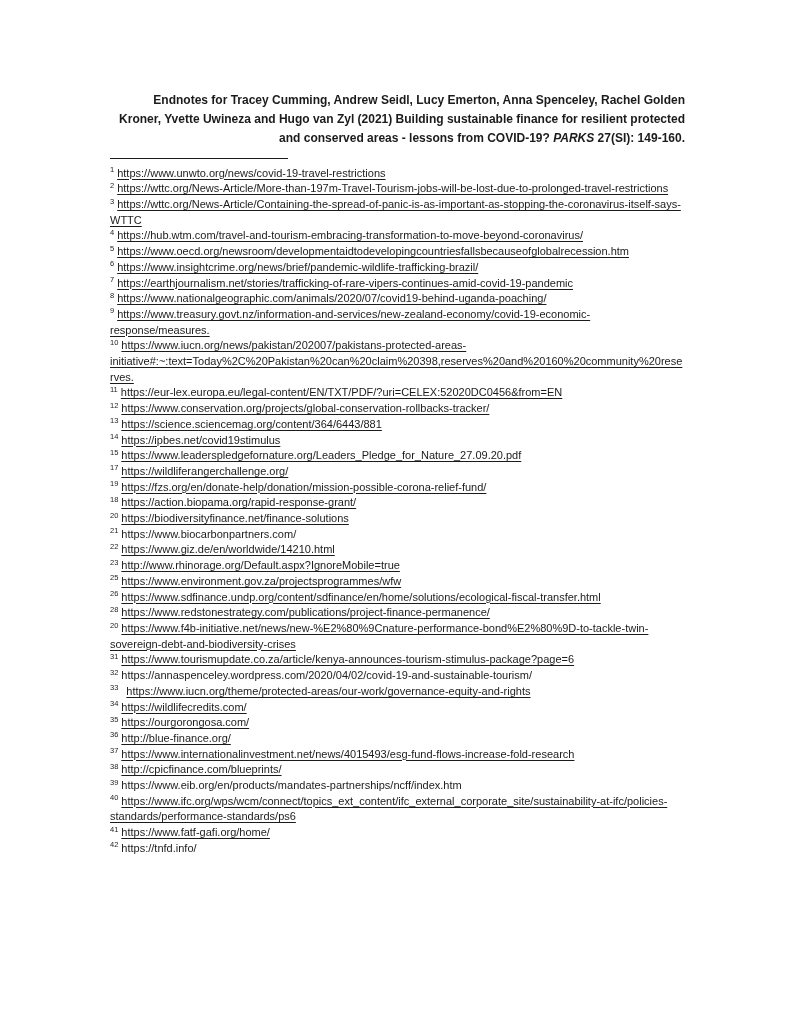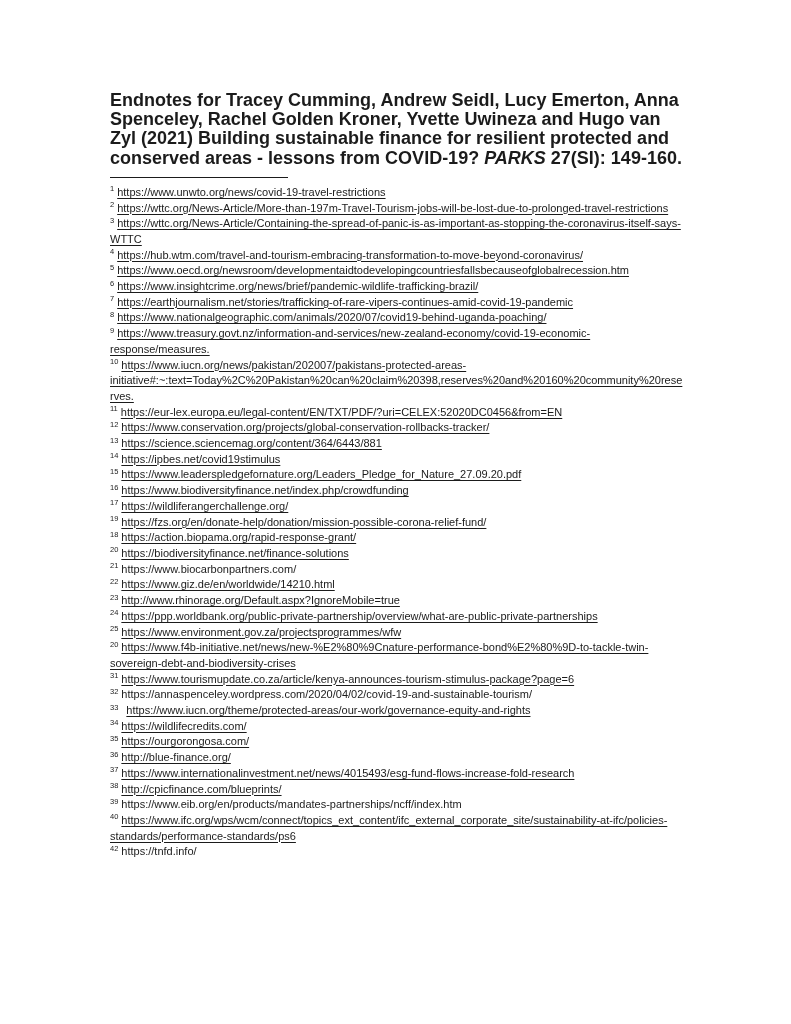--- a/index.html
+++ b/index.html
@@ -12,25 +12,25 @@
     overflow:hidden;
     margin:0 auto;
   }
   .content {
     position:absolute;
     left:110px; top:91px;
     width:575px;
   }
   .doc-title {
     margin:0;
-    font-size:18px;
+    font-size:12px;
     font-weight:bold;
     line-height:19.2px;
     color:#1b1b1b;
-    text-align:left;
+    text-align:right;
   }
   .doc-title .journal { font-style:italic; }
   .footnote-sep {
     border:none;
     border-top:1.6px solid #1b1b1b;
     width:178px;
     margin:9px 0 7px 0;
   }
   .notes {
     font-size:11px;
@@ -86,42 +86,42 @@
   <div class="note"><sup>11</sup><span class="url u">https://eur-lex.europa.eu/legal-content/EN/TXT/PDF/?uri=CELEX:52020DC0456&amp;from=EN</span></div>
 
   <div class="note"><sup>12</sup><span class="url u">https://www.conservation.org/projects/global-conservation-rollbacks-tracker/</span></div>
 
   <div class="note"><sup>13</sup><span class="url u">https://science.sciencemag.org/content/364/6443/881</span></div>
 
   <div class="note"><sup>14</sup><span class="url u">https://ipbes.net/covid19stimulus</span></div>
 
   <div class="note"><sup>15</sup><span class="url u">https://www.leaderspledgefornature.org/Leaders_Pledge_for_Nature_27.09.20.pdf</span></div>
 
-  <div class="note"><sup>16</sup><span class="url u">https://www.biodiversityfinance.net/index.php/crowdfunding</span></div>
 
   <div class="note"><sup>17</sup><span class="url u">https://wildliferangerchallenge.org/</span></div>
 
   <div class="note"><sup>19</sup><span class="url u">https://fzs.org/en/donate-help/donation/mission-possible-corona-relief-fund/</span></div>
 
   <div class="note"><sup>18</sup><span class="url u">https://action.biopama.org/rapid-response-grant/</span></div>
 
   <div class="note"><sup>20</sup><span class="url u">https://biodiversityfinance.net/finance-solutions</span></div>
 
   <div class="note"><sup>21</sup><span class="url">https://www.biocarbonpartners.com/</span></div>
 
   <div class="note"><sup>22</sup><span class="url u">https://www.giz.de/en/worldwide/14210.html</span></div>
 
   <div class="note"><sup>23</sup><span class="url u">http://www.rhinorage.org/Default.aspx?IgnoreMobile=true</span></div>
 
-  <div class="note"><sup>24</sup><span class="url u">https://ppp.worldbank.org/public-private-partnership/overview/what-are-public-private-partnerships</span></div>
 
   <div class="note"><sup>25</sup><span class="url u">https://www.environment.gov.za/projectsprogrammes/wfw</span></div>
 
+  <div class="note"><sup>26</sup><span class="url u">https://www.sdfinance.undp.org/content/sdfinance/en/home/solutions/ecological-fiscal-transfer.html</span></div>
 
 
+  <div class="note"><sup>28</sup><span class="url u">https://www.redstonestrategy.com/publications/project-finance-permanence/</span></div>
 
 
   <div class="note"><sup>20</sup><span class="url u">https://www.f4b-initiative.net/news/new-%E2%80%9Cnature-performance-bond%E2%80%9D-to-tackle-twin-sovereign-debt-and-biodiversity-crises</span></div>
 
   <div class="note"><sup>31</sup><span class="url u">https://www.tourismupdate.co.za/article/kenya-announces-tourism-stimulus-package?page=6</span></div>
 
   <div class="note"><sup>32</sup><span class="url">https://annaspenceley.wordpress.com/2020/04/02/covid-19-and-sustainable-tourism/</span></div>
 
   <div class="note"><sup class="tight">33</sup><span class="url u">https://www.iucn.org/theme/protected-areas/our-work/governance-equity-and-rights</span></div>
 
@@ -132,18 +132,19 @@
   <div class="note"><sup>36</sup><span class="url u">http://blue-finance.org/</span></div>
 
   <div class="note"><sup>37</sup><span class="url u">https://www.internationalinvestment.net/news/4015493/esg-fund-flows-increase-fold-research</span></div>
 
   <div class="note"><sup>38</sup><span class="url u">http://cpicfinance.com/blueprints/</span></div>
 
   <div class="note"><sup>39</sup><span class="url">https://www.eib.org/en/products/mandates-partnerships/ncff/index.htm</span></div>
 
   <div class="note"><sup>40</sup><span class="url u">https://www.ifc.org/wps/wcm/connect/topics_ext_content/ifc_external_corporate_site/sustainability-at-ifc/policies-standards/performance-standards/ps6</span></div>
 
+  <div class="note"><sup>41</sup><span class="url u">https://www.fatf-gafi.org/home/</span></div>
 
   <div class="note"><sup>42</sup><span class="url">https://tnfd.info/</span></div>
 </div>
 
   </div>
 </div>
 
 </body></html>

